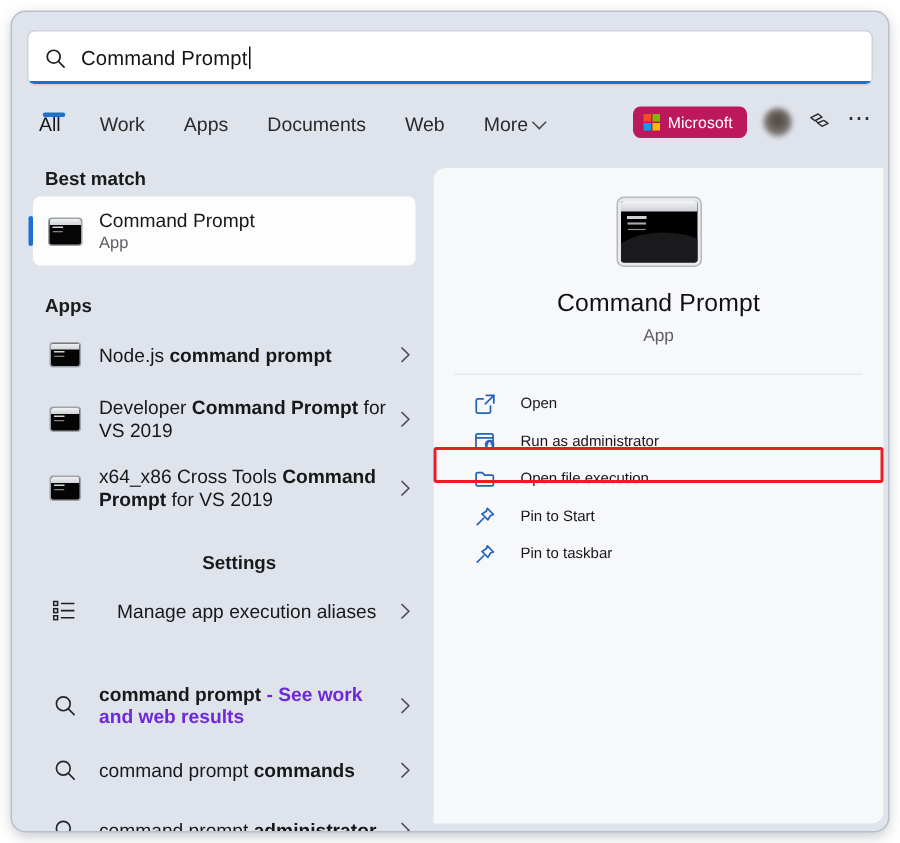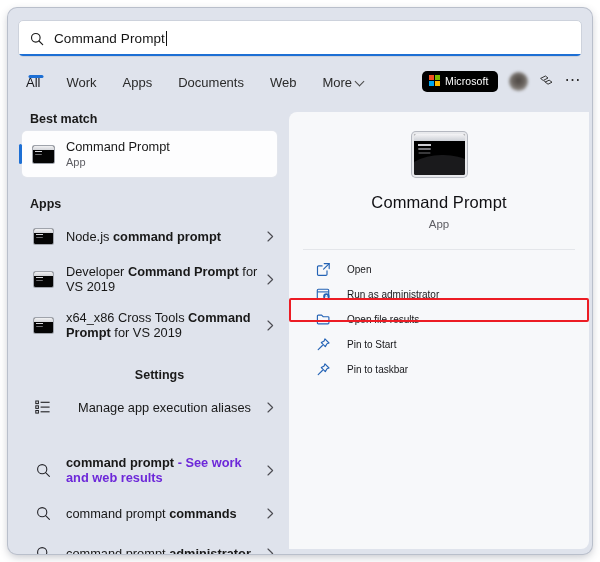--- a/index.html
+++ b/index.html
@@ -128,22 +128,23 @@
   #tab-actions {
     position: absolute;
     right: 0;
     top: 1px;
     display: flex;
     align-items: center;
     gap: 11px;
   }
   #ms-badge {
     display: flex;
+    align-items: center;
     gap: 5px;
-    background: #000000;
+    background: #be185d;
     border-radius: 5px;
     padding: 4px 9px 4px 7px;
     height: 21px;
     box-sizing: border-box;
   }
   #ms-logo {
     width: 11px; height: 11px;
     display: grid;
     grid-template-columns: 1fr 1fr;
     grid-template-rows: 1fr 1fr;
@@ -640,21 +641,21 @@
           </span>
           <span class="action-label">Run as administrator</span>
         </div>
 
         <div class="action-row">
           <span class="action-icon">
             <svg width="15" height="15" viewBox="0 0 15 15">
               <path d="M1.4 4.0 A0.9 0.9 0 0 1 2.3 3.1 H5.6 L7.1 4.7 H12.0 A0.9 0.9 0 0 1 12.9 5.6 V11.0 A0.9 0.9 0 0 1 12.0 11.9 H2.3 A0.9 0.9 0 0 1 1.4 11.0 Z" fill="none" stroke="currentColor" stroke-width="1.15" stroke-linejoin="round"></path>
             </svg>
           </span>
-          <span class="action-label">Open file results</span>
+          <span class="action-label">Open file execution</span>
         </div>
 
         <div class="action-row">
           <span class="action-icon">
             <svg width="15" height="15" viewBox="0 0 15 15">
               <path d="M8.9 1.9 L13.0 6.0 L11.0 6.7 L9.3 9.6 L5.3 5.6 L8.2 3.9 Z" fill="none" stroke="currentColor" stroke-width="1.15" stroke-linejoin="round"></path>
               <line x1="6.4" y1="8.5" x2="2.2" y2="12.7" stroke="currentColor" stroke-width="1.15" stroke-linecap="round"></line>
             </svg>
           </span>
           <span class="action-label">Pin to Start</span>

